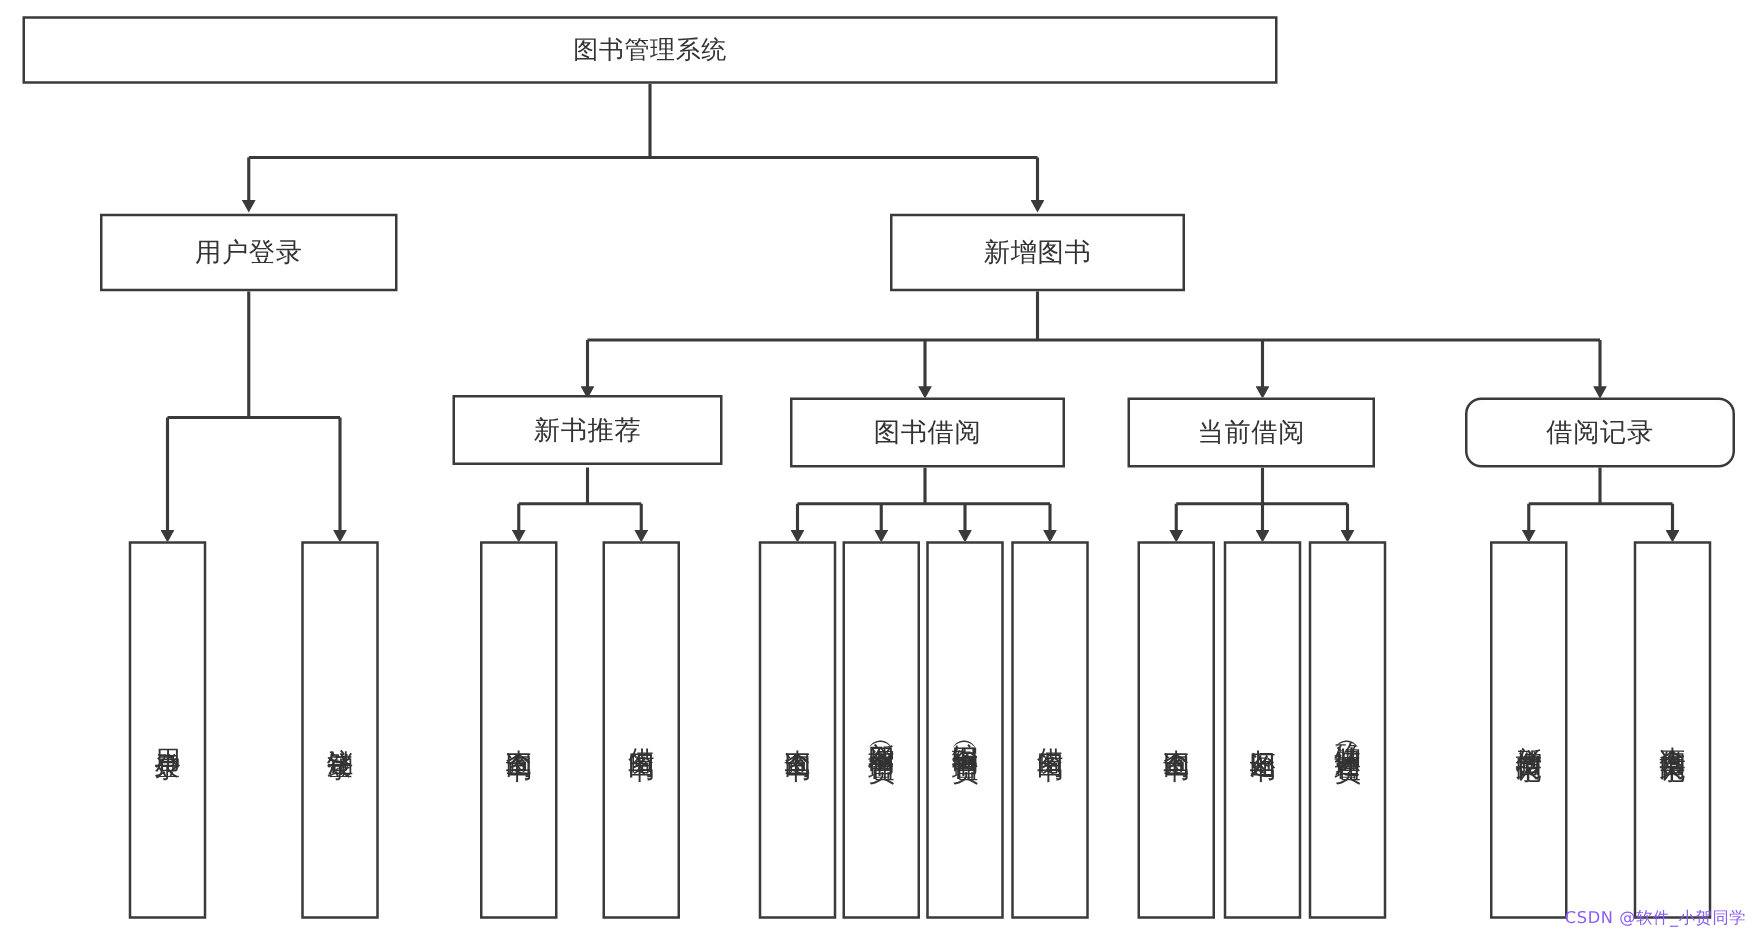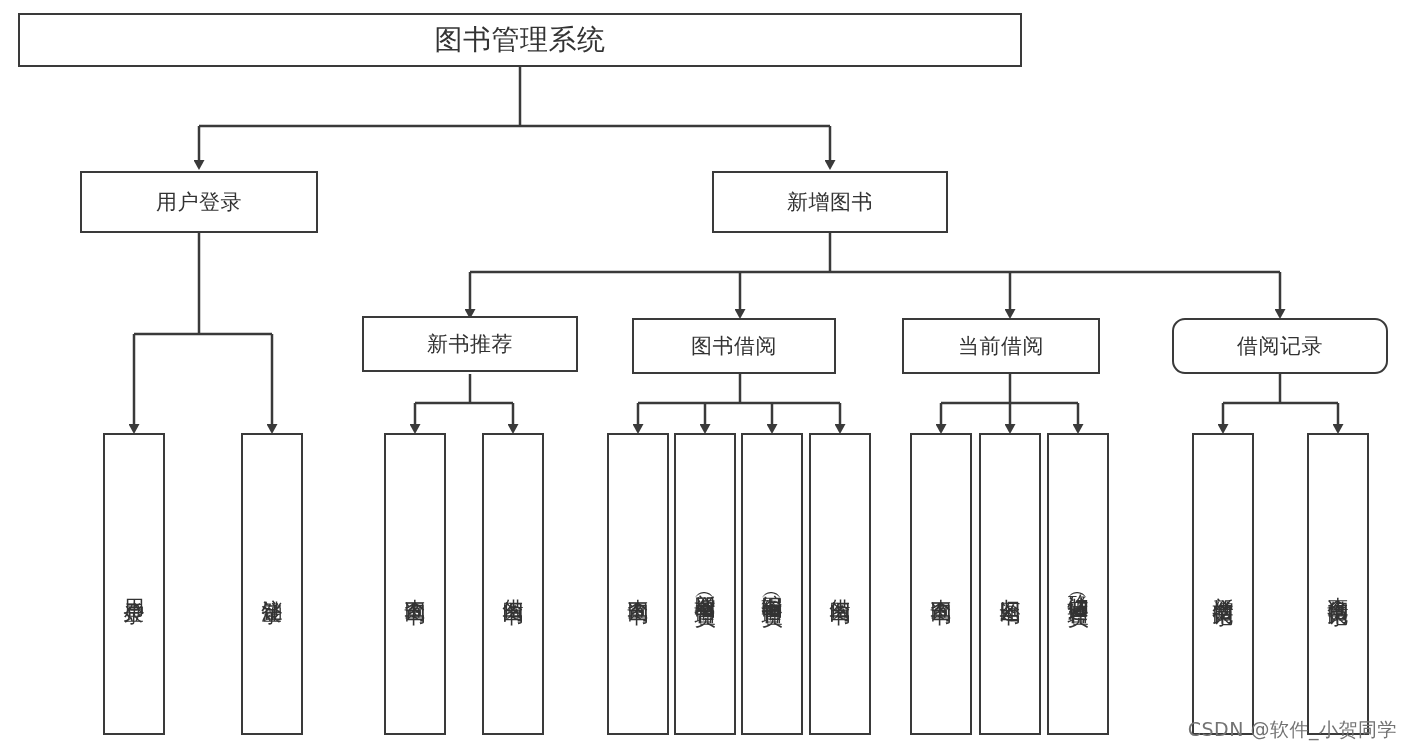--- a/index.html
+++ b/index.html
@@ -41,41 +41,41 @@
     color: #333333;
     text-align: center;
     line-height: 1.18;
     letter-spacing: 0.5px;
     white-space: pre;
   }
   .node.horizontal .node-label {
     font-size: 21px;
   }
   .node.root .node-label {
-    font-size: 28px;
+    font-size: 20px;
   }
   .node.vertical {
     align-items: center;
     justify-content: center;
     padding-top: 4px;
   }
   .node.vertical .node-label {
     writing-mode: vertical-rl;
     text-orientation: upright;
     font-size: 21px;
     line-height: 1.05;
     letter-spacing: 2px;
     max-height: 100%;
   }
   #watermark {
     position: absolute;
     right: 8px;
     bottom: 4px;
-    font-size: 19px;
-    color: #737373;
+    font-size: 13px;
+    color: #8b5cf6;
     letter-spacing: 0.5px;
     white-space: nowrap;
     z-index: 5;
   }
 </style>
 </head>
 <body>
 
 <div id="diagram-root">
 
@@ -136,21 +136,21 @@
   <div class="node horizontal" style="left:80px; top:171px; width:238px; height:62px;">
     <span class="node-label">用户登录</span>
   </div>
   <div class="node horizontal" style="left:712px; top:171px; width:236px; height:62px;">
     <span class="node-label">新增图书</span>
   </div>
 
   <div class="node horizontal" style="left:362px; top:316px; width:216px; height:56px;">
     <span class="node-label">新书推荐</span>
   </div>
-  <div class="node horizontal" style="left:632px; top:318px; width:204px; height:56px;justify-content:center;">
+  <div class="node horizontal" style="left:632px; top:318px; width:220px; height:56px;justify-content:center;">
     <span class="node-label">图书借阅</span>
   </div>
   <div class="node horizontal" style="left:902px; top:318px; width:198px; height:56px;">
     <span class="node-label">当前借阅</span>
   </div>
   <div class="node horizontal" style="left:1172px; top:318px; width:216px; height:56px;border-radius:13px;">
     <span class="node-label">借阅记录</span>
   </div>
 
   <div class="node vertical" style="left:103px; top:433px; width:62px; height:302px;">

